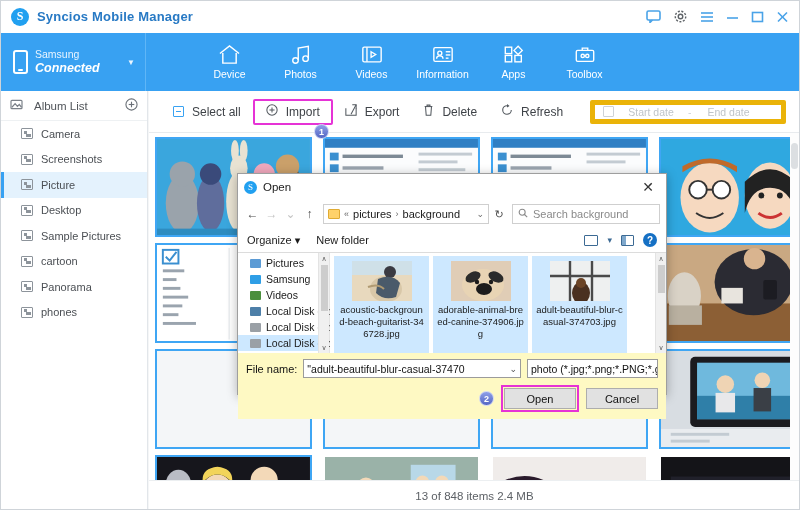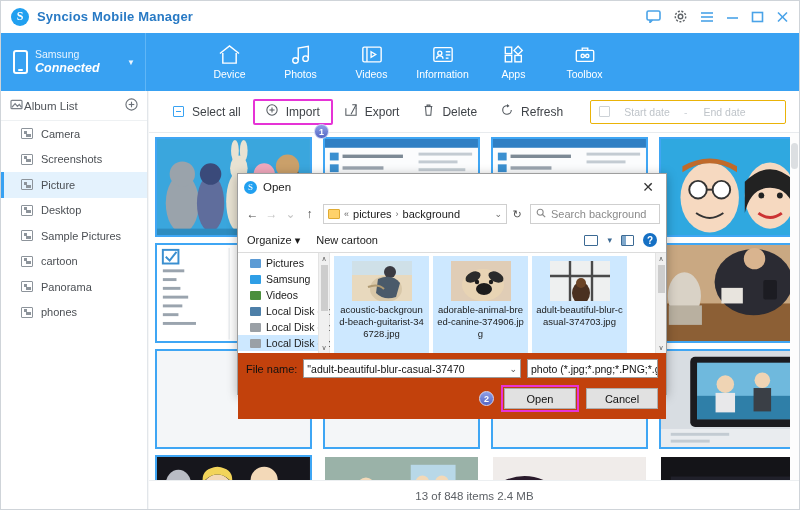--- a/index.html
+++ b/index.html
@@ -69,21 +69,21 @@
   .tab svg { display:block; }
   .tab.active { background: #4caf17; color: #e8ff73; }
   .tab.active svg { stroke: #e8ff73; }
 
   
   .sidebar {
     position: absolute; left: 0; top: 90px; width: 147px; height: 420px;
     background: #ffffff; border-right: 1px solid #e2e6ea;
   }
   .album-head {
-    height: 30px; display: flex; align-items: center; gap: 1px;
+    height: 30px; display: flex; align-items: center; gap: 11px;
     padding: 0 9px; color: #51555a; font-size: 11.5px;
     border-bottom: 1px solid #eef1f3;
   }
   .album-head .plus { margin-left: auto; }
   .album-item {
     height: 25.5px; display: flex; align-items: center; gap: 8px;
     padding-left: 20px; font-size: 11px; color: #4b4f54; cursor: pointer;
     position: relative;
   }
   .album-item.sel { background: #e4f2fd; }
@@ -106,21 +106,21 @@
     display: flex; align-items: center; gap: 8px; height: 26px;
     padding: 0 11px; font-size: 12px; color: #3f4348; cursor: pointer;
     border: 1px solid transparent; border-radius: 2px;
   }
   .tb-btn.highlight { border: 2px solid #e633d6; }
   .tb-sq { width: 11px; height: 11px; border: 1.4px solid #39a2f2; border-radius: 1px;
            position: relative; flex: none; }
   .tb-sq:after { content:""; position:absolute; left:2px; top:4px; width:5px; height:1.4px; background:#39a2f2;}
   .date-range {
     margin-left: auto; margin-right: 14px; width: 196px; height: 24px;
-    border: 1px solid #eab308; border-radius: 2px; display: flex; align-items: center;
+    border: 5px solid #eab308; border-radius: 2px; display: flex; align-items: center;
     font-size: 10.5px; color: #bfc4c9; gap: 4px; padding: 0 8px;
   }
   .date-range .dcal { width: 11px; height: 11px; border: 1.3px solid #cdd2d7; border-radius: 1px; }
   .date-range .ds { width: 66px; text-align: center; }
   .date-range .dsep { color: #cdd2d7; }
 
   
   .gridarea {
     position: absolute; left: 148px; top: 132px; width: 651px; height: 347px;
     background: #ffffff; overflow: hidden;
@@ -173,21 +173,21 @@
   .addrbar {
     flex: 1; height: 20px; background: #fff; border: 1px solid #cfcfcf;
     display: flex; align-items: center; gap: 4px; padding: 0 4px; margin-left: 3px;
   }
   .fold-ico { width: 12px; height: 10px; background: #ffd26a; border: 1px solid #e0ab33; border-radius: 1px; flex:none;}
   .crumb { font-size: 11px; color: #1b1b1b; }
   .crumb-sep { color: #6b6b6b; font-size: 9px; }
   .addr-caret { margin-left: auto; color: #6b6b6b; font-size: 9px; }
   .refreshbtn { width: 16px; text-align: center; color: #4a4a4a; font-size: 11px; }
   .searchbox {
-    width: 130px; height: 20px; background: #fff; border: 1px solid #cfcfcf;
+    width: 148px; height: 20px; background: #fff; border: 1px solid #cfcfcf;
     display: flex; align-items: center; gap: 5px; padding: 0 5px; margin-left: 3px;
     color: #8a8a8a; font-size: 11px;
   }
   .dlg-cmd {
     height: 25px; background: #ffffff; display: flex; align-items: center;
     gap: 16px; padding: 0 9px; border-bottom: 1px solid #dcdcdc;
   }
   .cmd-lnk { font-size: 11px; color: #1b1b1b; cursor: pointer; }
   .cmd-right { margin-left: auto; display: flex; align-items: center; gap: 9px; }
   .view-ico { width: 14px; height: 11px; border: 1.4px solid #3c6a94; border-radius:1px; position: relative;}
@@ -217,21 +217,21 @@
   .fitem {
     width: 95px; padding-top: 5px; text-align: center; background: #cde8ff; cursor: pointer;
   }
   .fthumb { width: 60px; height: 40px; margin: 0 auto 3px; background:#ccc; overflow:hidden; position:relative;}
   .fname { font-size: 9.5px; line-height: 1.25; color: #1b1b1b; word-break: break-all; padding: 0 4px;}
   .files-sb { position: absolute; right: 0; top: 0; width: 11px; height: 100%; background: #f0f0f0;
               border-left: 1px solid #e3e3e3;}
   .files-sb .arw { height: 11px; font-size: 7px; text-align: center; color: #5a5a5a; line-height: 11px;}
   .files-sb .arw.bot { position: absolute; bottom: 0; left: 0; width: 100%; }
   .files-sb .thumbv { position:absolute; left:2px; top:12px; width:7px; height:28px; background:#cdcdcd;}
-  .dlg-foot { background: #c2410c; padding: 6px 8px 7px; }
+  .dlg-foot { background: #fef9c3; padding: 6px 8px 7px; }
   .foot-row1 { display: flex; align-items: center; gap: 6px; }
   .lbl-fname { font-size: 11px; color: #111; }
   .inp-fname {
     flex: 1; height: 19px; background: #fff; border: 1px solid #9b9b9b;
     display: flex; align-items: center; padding: 0 3px; font-size: 10.5px;
     overflow: hidden; white-space: nowrap;
   }
   .inp-caret { margin-left: auto; color: #555; font-size: 9px; padding-left: 3px;}
   .sel-type {
     width: 131px; height: 19px; background: #fff; border: 1px solid #9b9b9b;
@@ -727,21 +727,21 @@
               <circle cx="5" cy="5" r="3.6"></circle>
               <line x1="7.8" y1="7.8" x2="11" y2="11"></line>
             </svg>
         </span>
         <span>Search background</span>
       </div>
     </div>
 
     <div class="dlg-cmd">
       <span class="cmd-lnk"><span>Organize</span> <span>▾</span></span>
-      <span class="cmd-lnk">New cartoon</span>
+      <span class="cmd-lnk">New folder</span>
       <span class="cmd-right">
         <span class="view-ico"></span>
         <span style="font-size:9px;color:#3c6a94">▾</span>
         <span class="pane-ico"></span>
         <span class="help-ico">?</span>
       </span>
     </div>
 
     <div class="dlg-body">
       <div class="tree">

